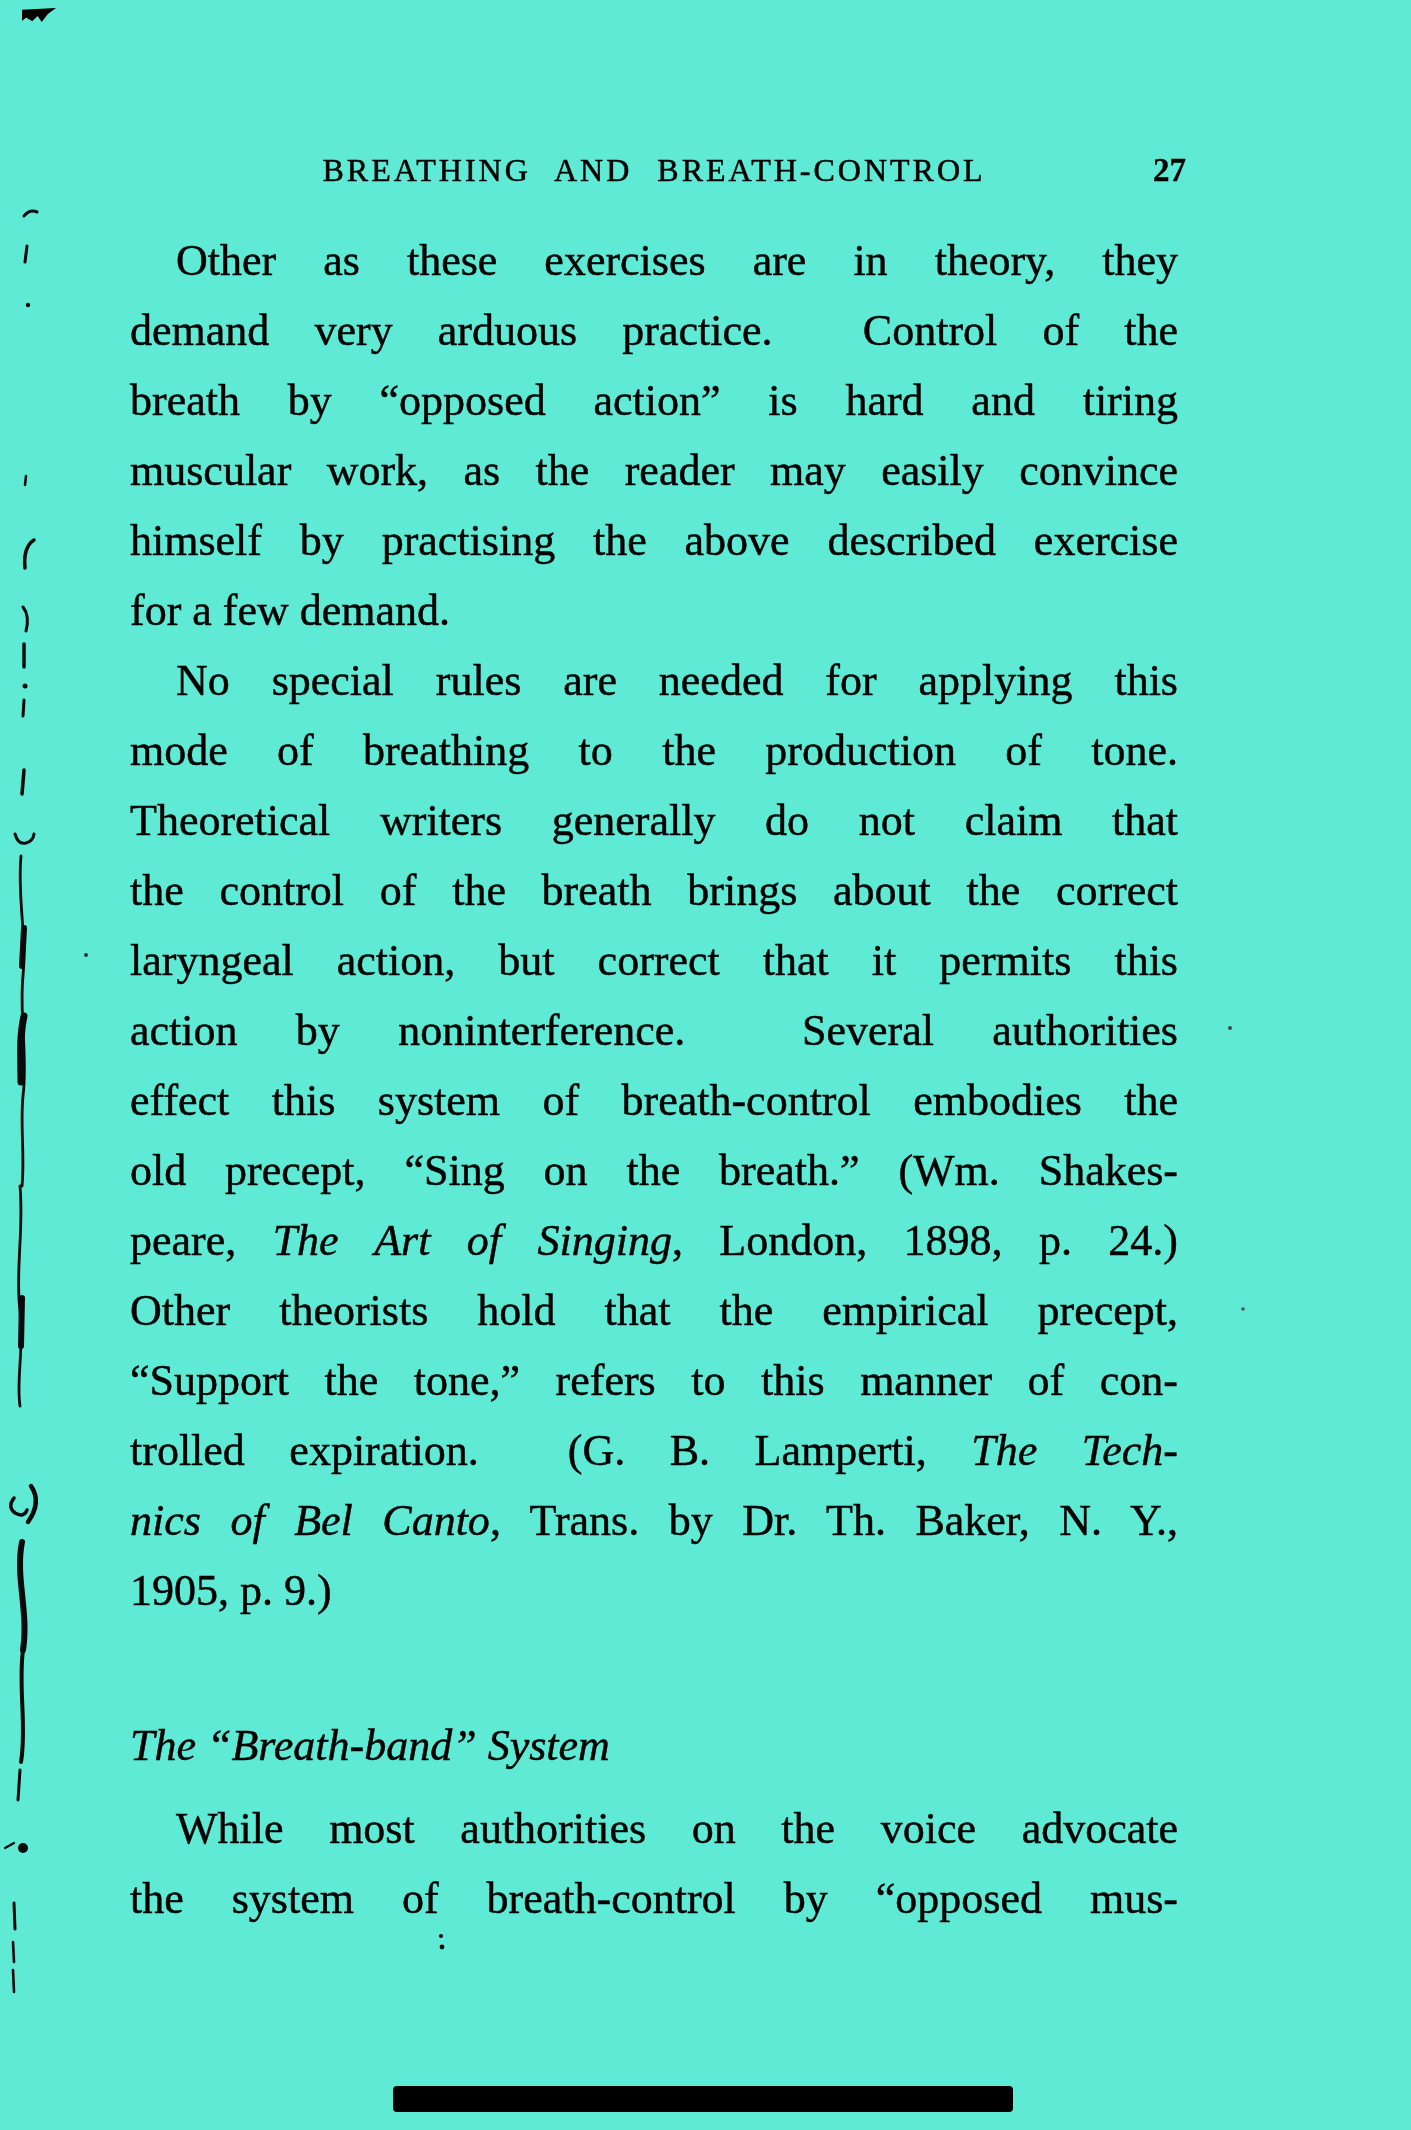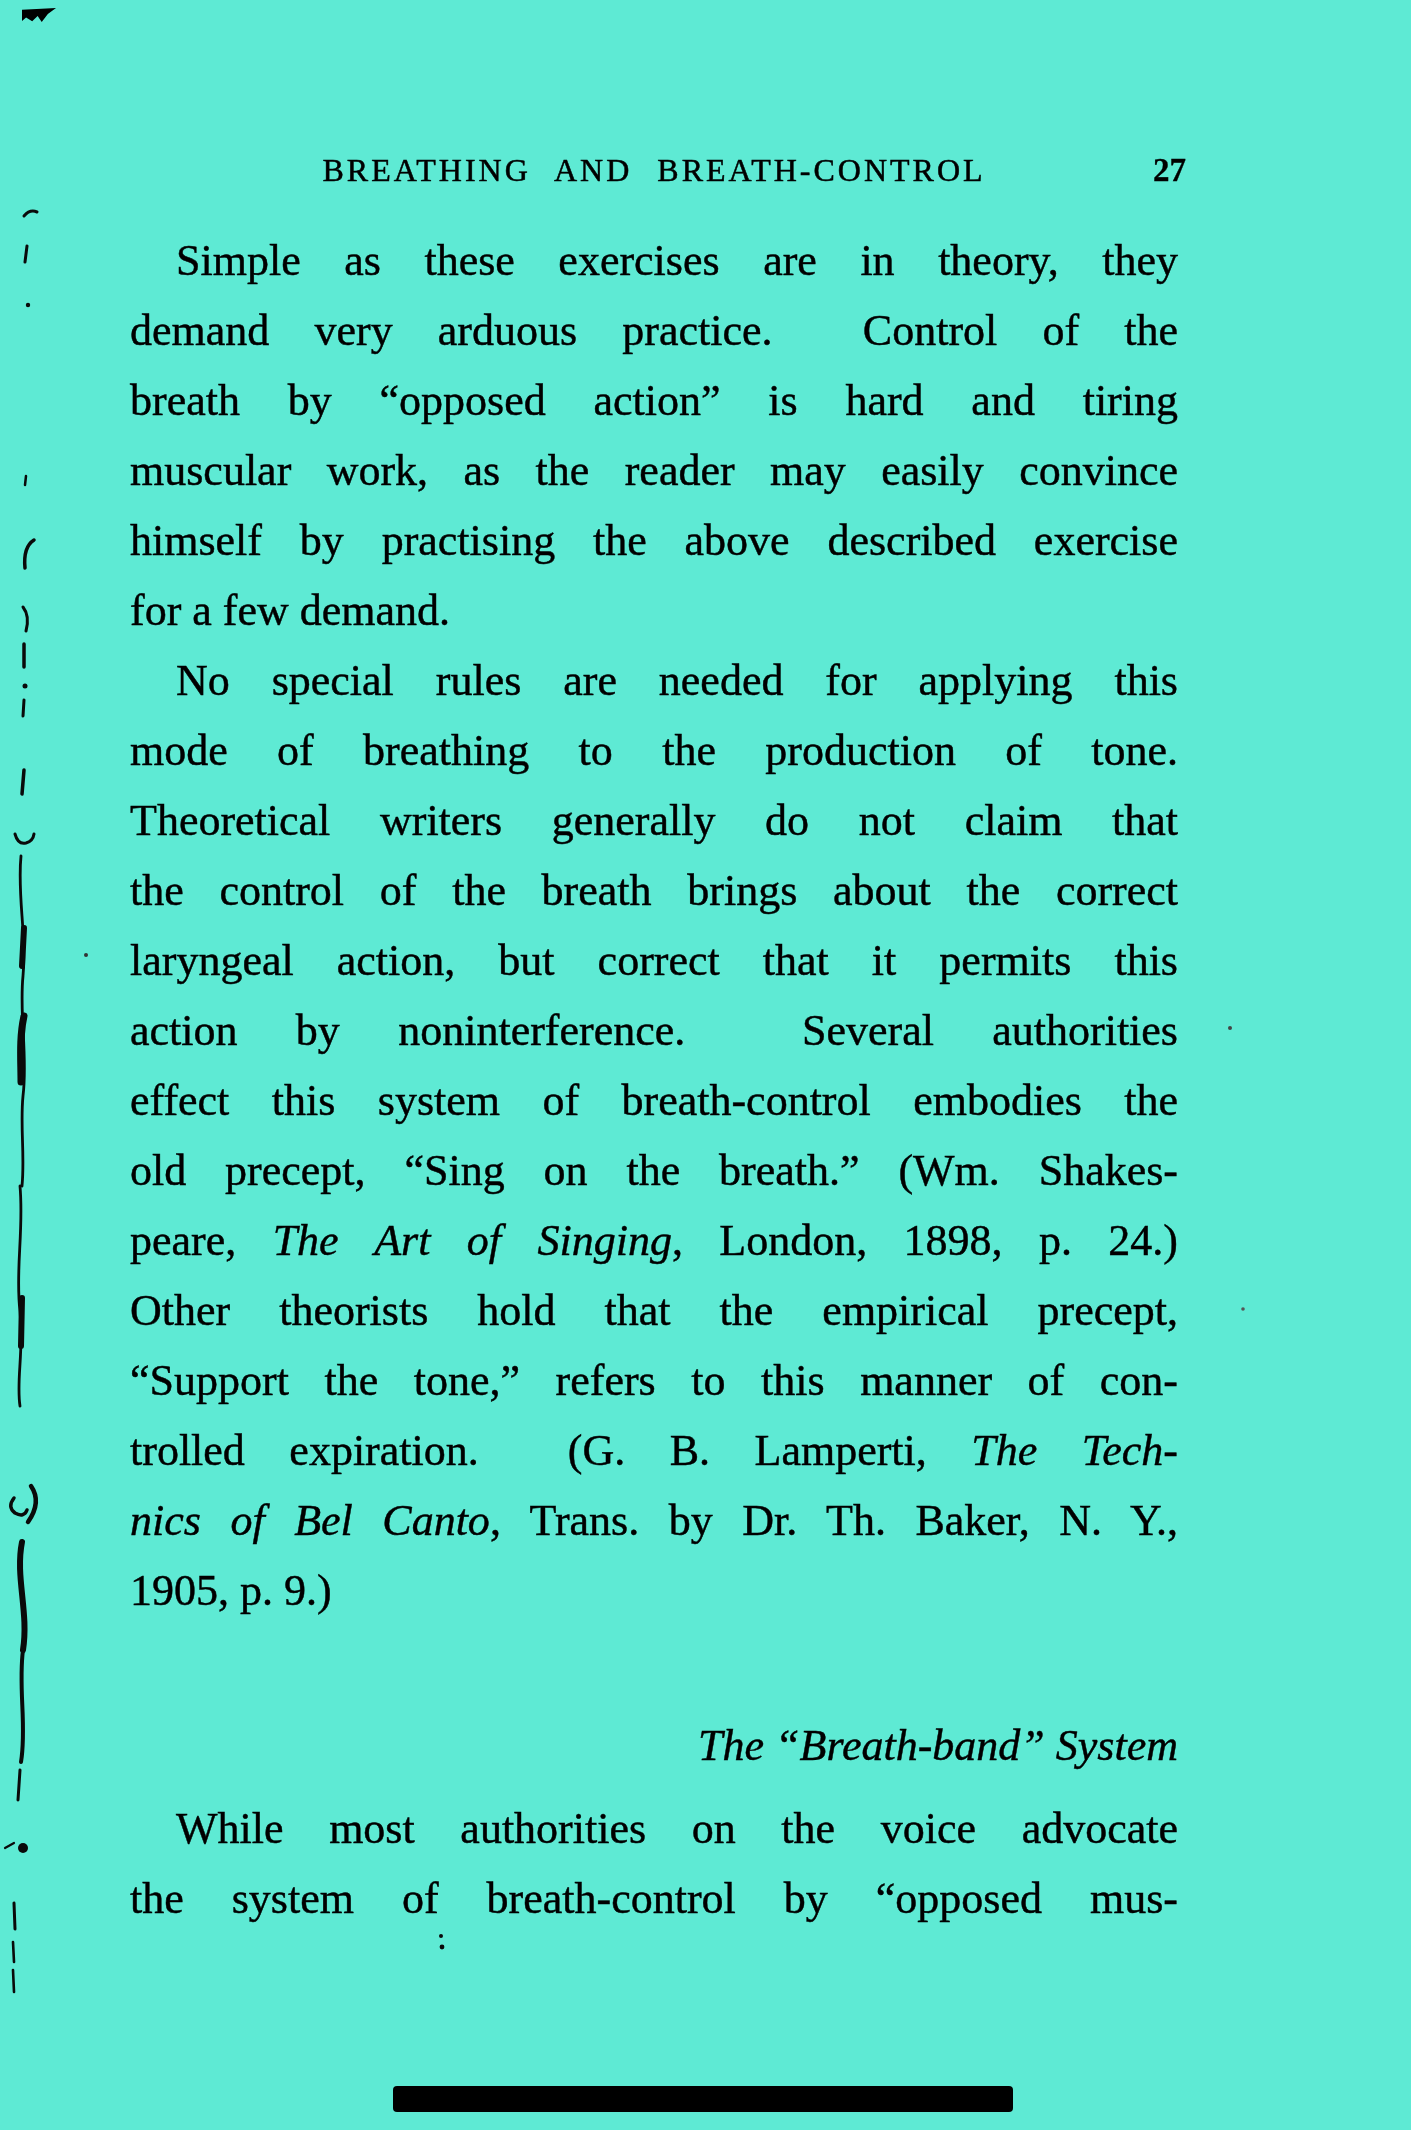--- a/index.html
+++ b/index.html
@@ -33,21 +33,21 @@
   .line{
     height:70px;line-height:70px;
     text-align:justify;text-align-last:justify;
     white-space:nowrap;
   }
   .line.indent{padding-left:46px;}
   .line.parend{text-align-last:left;}
   .section-heading{
     position:absolute;left:130px;top:1711px;width:1048px;
     height:70px;line-height:70px;
-    font-size:44px;font-style:italic;text-align:right;
+    font-size:44px;font-style:italic;text-align:left;
     -webkit-text-stroke:0.45px #000;
     white-space:nowrap;
   }
   
   .corner-wedge{
     position:absolute;left:22px;top:8px;width:34px;height:14px;background:#000;
     clip-path:polygon(0 12%, 100% 0, 76% 42%, 58% 100%, 46% 58%, 30% 95%, 12% 68%, 0 92%);
   }
   .margin-marks{position:absolute;left:0;top:0;pointer-events:none;}
 </style>
@@ -95,21 +95,21 @@
       <circle cx="1243" cy="1309" r="1.8" fill="#555"></circle>
     </g>
   </svg>
 
   <header class="running-head">
     <div class="rh-title">BREATHING AND BREATH-CONTROL</div>
     <div class="rh-page">27</div>
   </header>
 
   <div class="para p1">
-    <div class="line indent">Simple as these exercises are in theory, they</div>
+    <div class="line indent">Other as these exercises are in theory, they</div>
     <div class="line">demand very arduous practice.&nbsp; Control of the</div>
     <div class="line">breath by “opposed action” is hard and tiring</div>
     <div class="line">muscular work, as the reader may easily convince</div>
     <div class="line">himself by practising the above described exercise</div>
     <div class="line parend">for a few demand.</div>
   </div>
 
   <div class="para p2">
     <div class="line indent">No special rules are needed for applying this</div>
     <div class="line">mode of breathing to the production of tone.</div>

